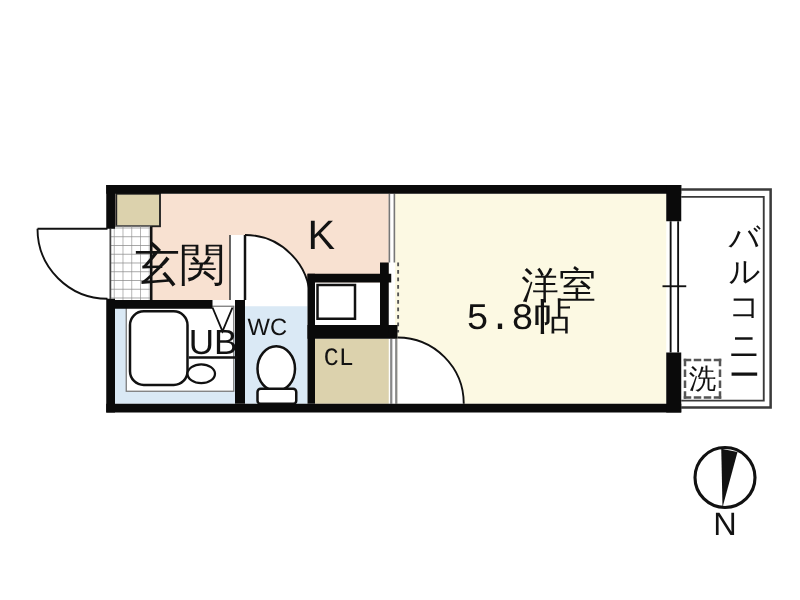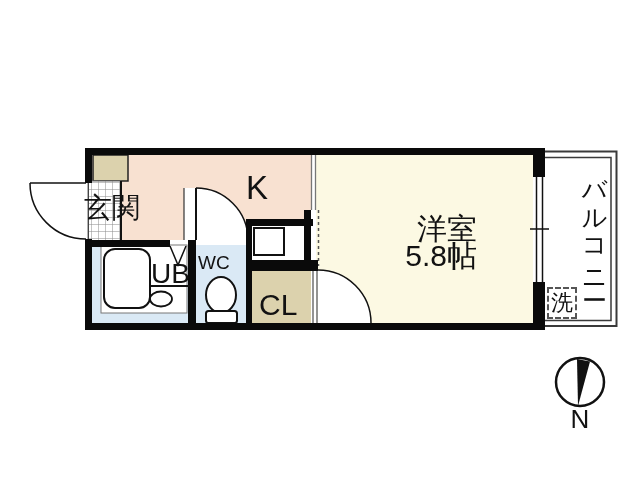--- a/index.html
+++ b/index.html
@@ -1,26 +1,26 @@
 <!DOCTYPE html>
 <html><head>
 <meta charset="utf-8">
 <style>
   html,body{margin:0;padding:0;background:#fff;}
   #stage{position:relative;width:640px;height:480px;background:#ffffff;overflow:hidden;
          font-family:"Liberation Sans","DejaVu Sans",sans-serif;}
   #plan-svg{position:absolute;left:0;top:0;}
   .label{position:absolute;color:#121212;line-height:1;white-space:nowrap;}
-  .lbl-genkan{left:84px;top:194px;font-size:28px;}
+  .lbl-genkan{left:108px;top:194px;font-size:36px;}
   .lbl-k{left:246px;top:171px;font-size:33px;}
   .lbl-yoshitsu{left:373px;top:214px;width:104px;text-align:right;font-size:30px;}
-  .lbl-size{left:373px;top:241px;width:104px;text-align:right;font-size:30px;}
+  .lbl-size{left:373px;top:241px;width:104px;text-align:left;font-size:30px;font-family:Liberation Mono, monospace;}
   .lbl-ub{left:151px;top:260px;font-size:28px;text-decoration:underline;}
   .lbl-wc{left:198px;top:253px;font-size:19px;}
-  .lbl-cl{left:259px;top:290px;font-size:30px;}
+  .lbl-cl{left:259px;top:278px;font-size:20px;font-family:Liberation Mono, monospace;}
   .lbl-balcony{left:582px;top:161px;font-size:25px;writing-mode:vertical-rl;
                text-orientation:mixed;letter-spacing:3px;height:150px;}
   .washer-box{position:absolute;left:547px;top:287px;width:30px;height:32px;
               border:2px dashed #555;background:#fff;display:flex;align-items:center;
               justify-content:center;font-size:22px;color:#121212;box-sizing:border-box;}
   .lbl-n{left:564px;top:406px;width:32px;text-align:center;font-size:26px;}
 </style>
 </head>
 <body>
 

